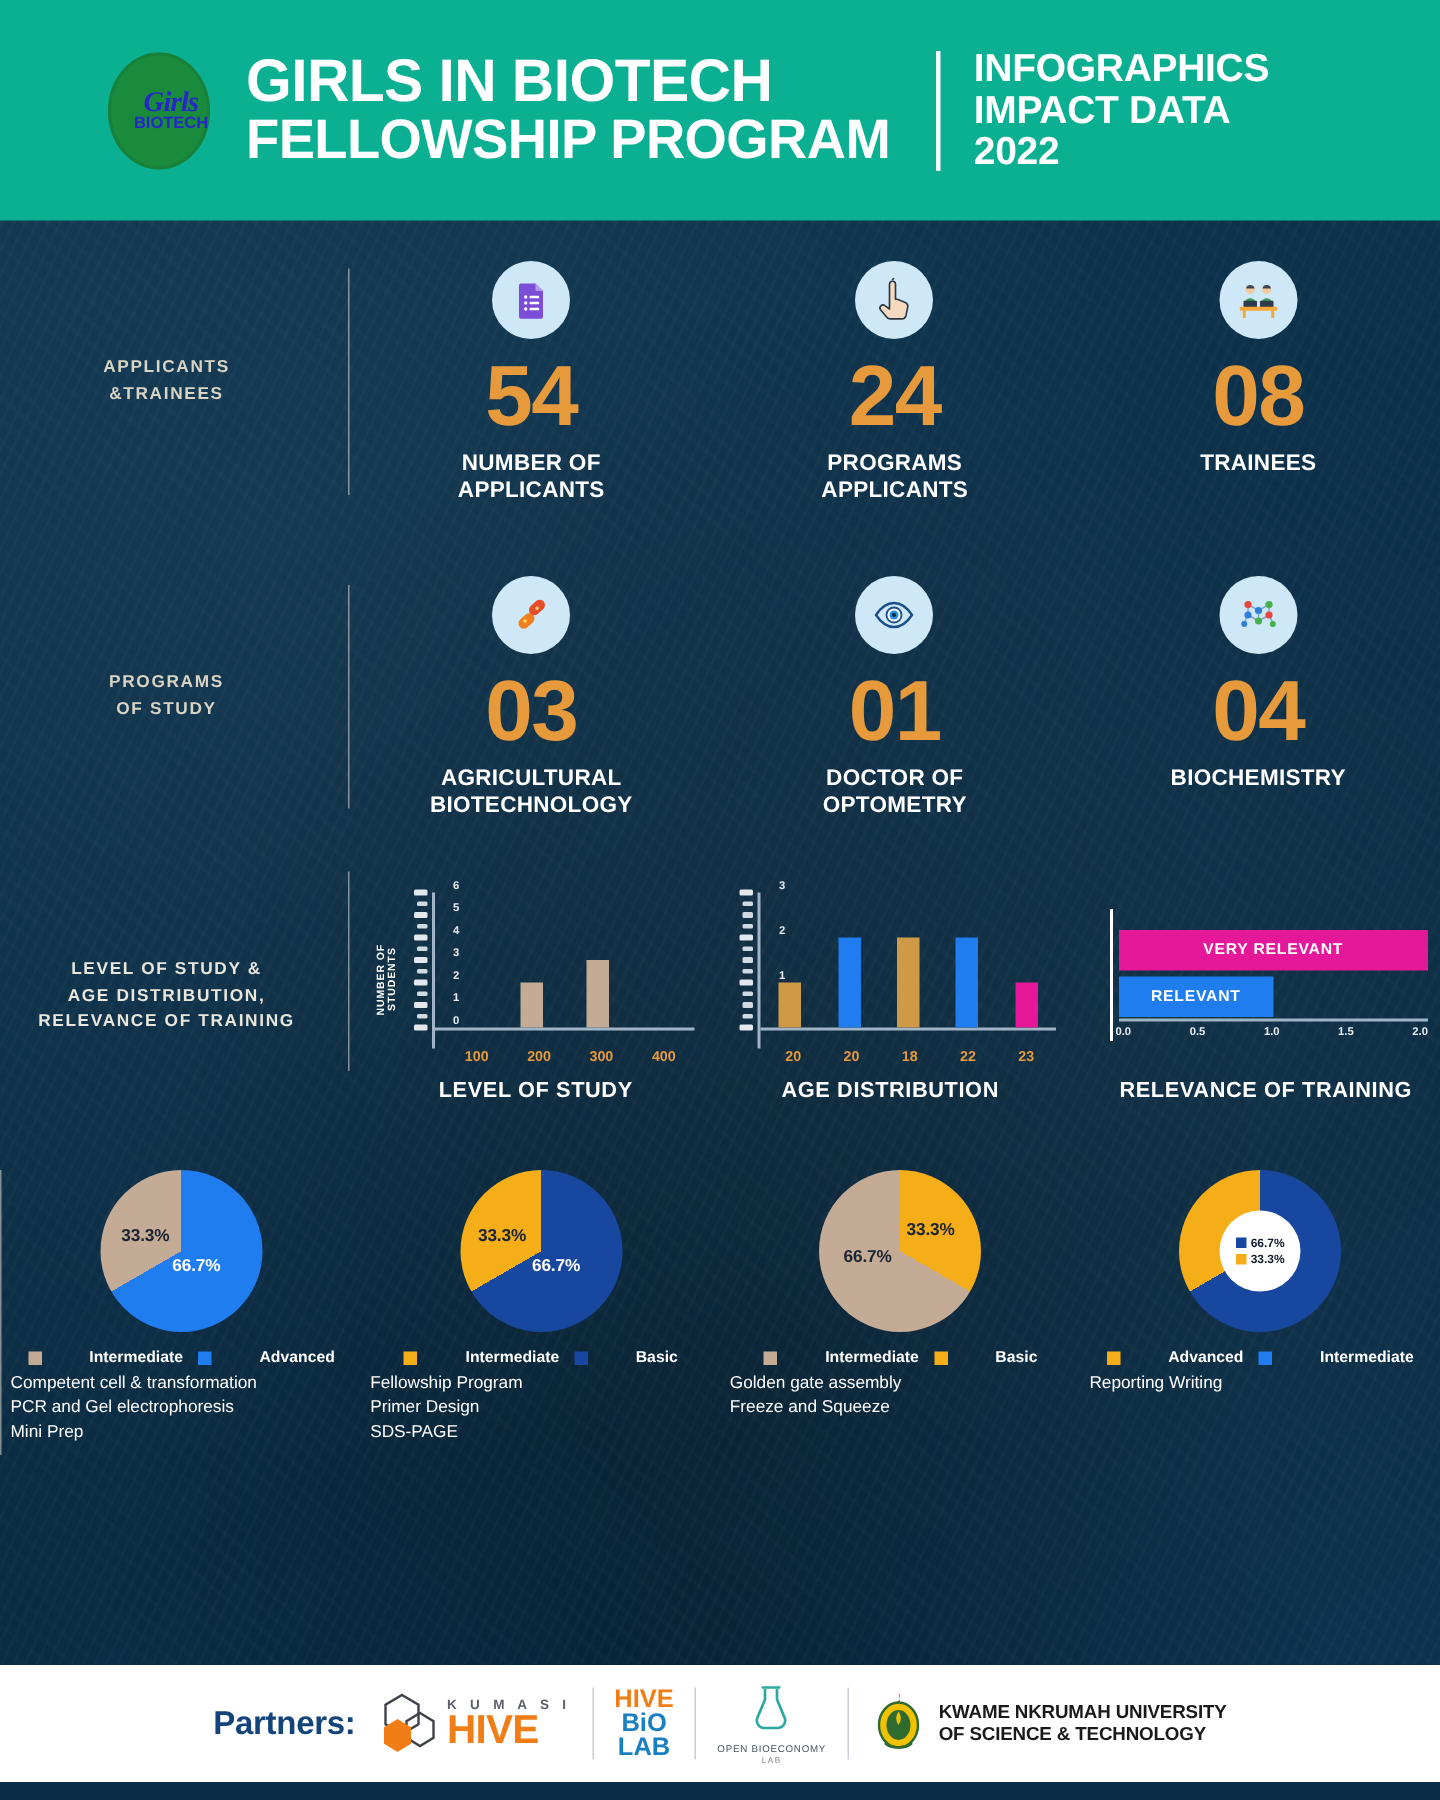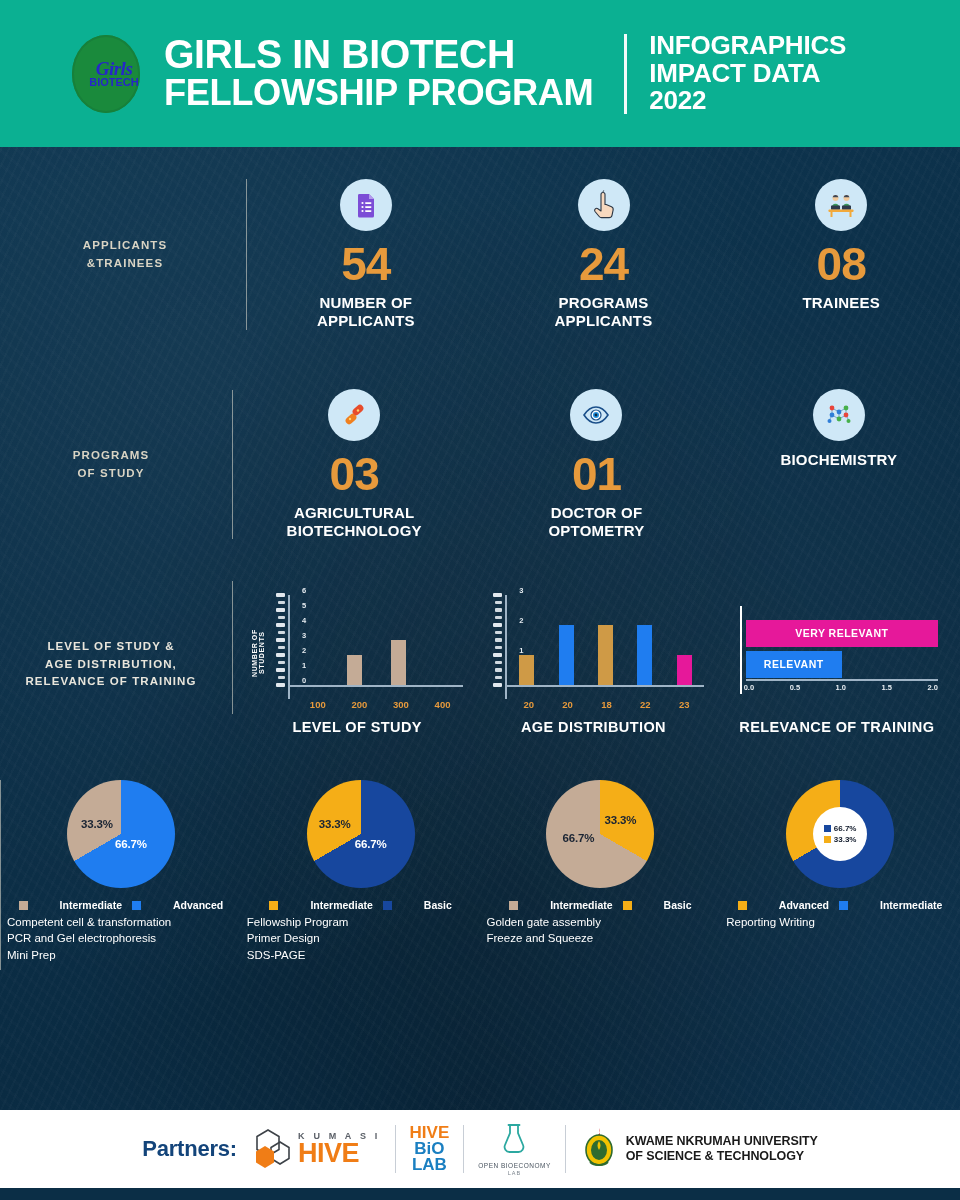--- a/index.html
+++ b/index.html
@@ -94,21 +94,21 @@
   .stats { display: flex; }
   .stat { flex: 1 1 0; text-align: center; }
   .stat-icon {
     width: 52px; height: 52px; border-radius: 50%;
     background: #cfe8f7; margin: 0 auto 10px auto;
     display: flex; align-items: center; justify-content: center;
     position: relative;
   }
   .stat-num {
     color: #e79a3c; font-weight: bold;
-    font-size: 46px; line-height: 1;
+    font-size: 57px; line-height: 1;
     letter-spacing: -1px;
   }
   .stat-cap {
     color: #ffffff; font-weight: bold;
     font-size: 15px; line-height: 1.2;
     margin-top: 7px; letter-spacing: 0.2px;
   }
 
   
   .charts { display: flex; align-items: flex-end; }
@@ -265,21 +265,21 @@
       <div class="title-sub">
         <div>INFOGRAPHICS</div>
         <div>IMPACT DATA</div>
         <div>2022</div>
       </div>
     </div>
   </div>
 
   <div class="rows">
 
-    <div class="row" style="height:215px;margin-left:14px;">
+    <div class="row" style="height:215px;">
       <div class="row-label">
         <div>APPLICANTS</div>
         <div>&amp;TRAINEES</div>
       </div>
       <div class="row-divider" style="margin:32px 0;"></div>
       <div class="row-content">
         <div class="stats">
 
           <div class="stat">
             <div class="stat-icon">
@@ -393,20 +393,21 @@
                 <circle cx="7" cy="7" r="2.4" fill="#e8453c"></circle>
                 <circle cx="21" cy="7" r="2.4" fill="#46b04a"></circle>
                 <circle cx="14" cy="11" r="2.4" fill="#2f7ed8"></circle>
                 <circle cx="7" cy="14" r="2.4" fill="#2f7ed8"></circle>
                 <circle cx="21" cy="14" r="2.4" fill="#e8453c"></circle>
                 <circle cx="14" cy="18" r="2.4" fill="#46b04a"></circle>
                 <circle cx="4.5" cy="20" r="2" fill="#2f7ed8"></circle>
                 <circle cx="23.5" cy="20" r="2" fill="#46b04a"></circle>
               </svg>
             </div>
+            <div class="stat-num">04</div>
             <div class="stat-cap">
               <div>BIOCHEMISTRY</div>
             </div>
           </div>
 
         </div>
       </div>
     </div>
 
     <div class="row" style="height:195px;">
@@ -553,21 +554,21 @@
                 <div class="x-lab">20</div>
                 <div class="x-lab">18</div>
                 <div class="x-lab">22</div>
                 <div class="x-lab">23</div>
               </div>
               <div class="chart-title">AGE DISTRIBUTION</div>
             </div>
           </div>
 
           <div class="chart-block">
-            <div style="padding:0 22px 0 18px;">
+            <div style="padding:0 8px 0 18px;">
               <div class="hbars" style="height:104px;padding-top:14px;">
                 <div class="hbar-axis-line"></div>
                 <div class="hbar-row">
                   <div class="hbar" style="width:100%;background:#e6189a;">VERY RELEVANT</div>
                 </div>
                 <div class="hbar-row" style="margin-top:4px;">
                   <div class="hbar" style="width:50%;background:#1f7df0;">RELEVANT</div>
                 </div>
                 <div class="hbar-baseline"></div>
                 <div class="hbar-ticks">

